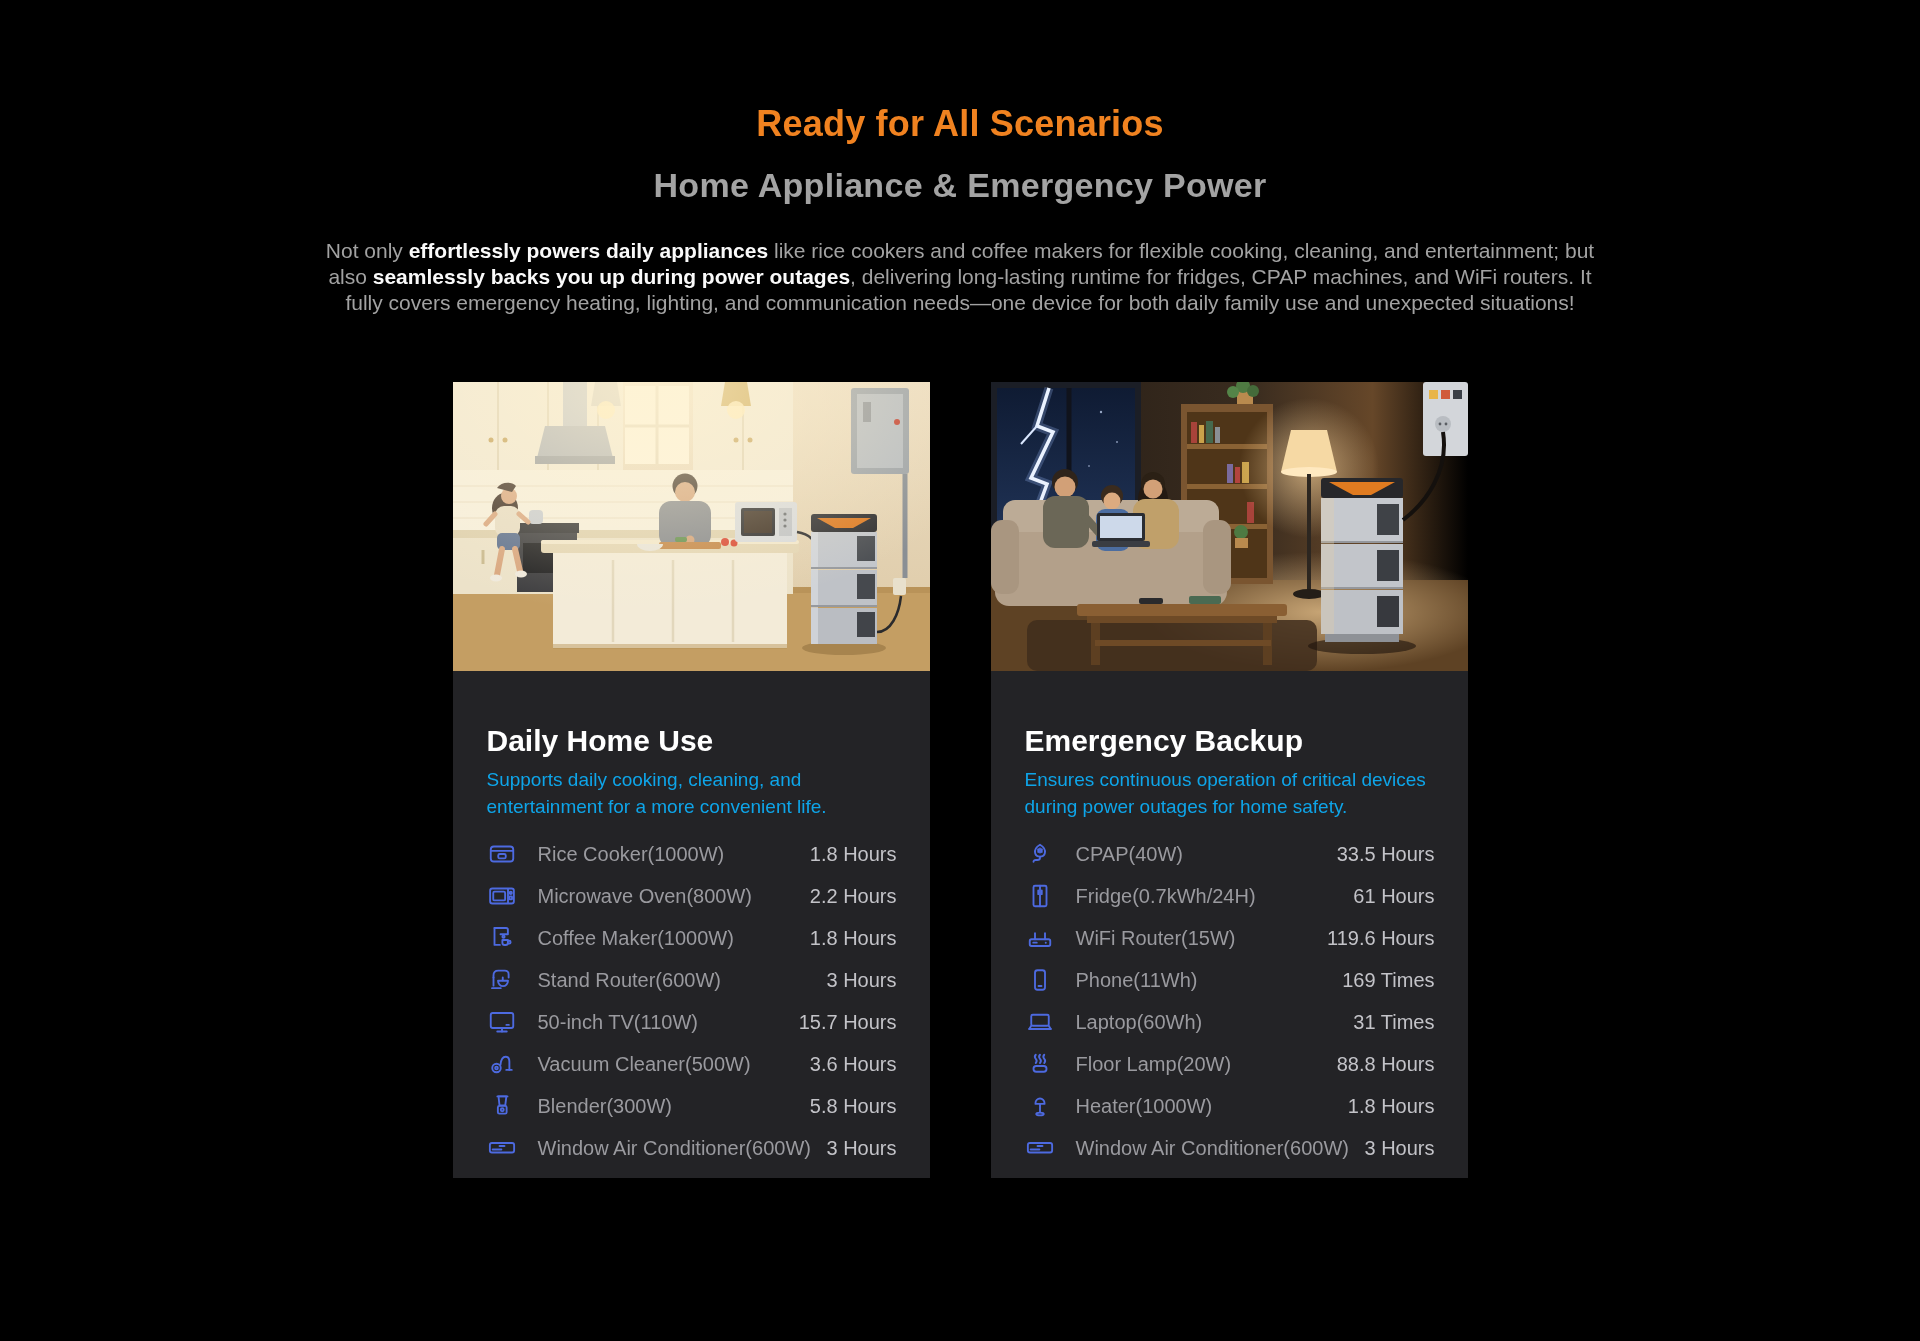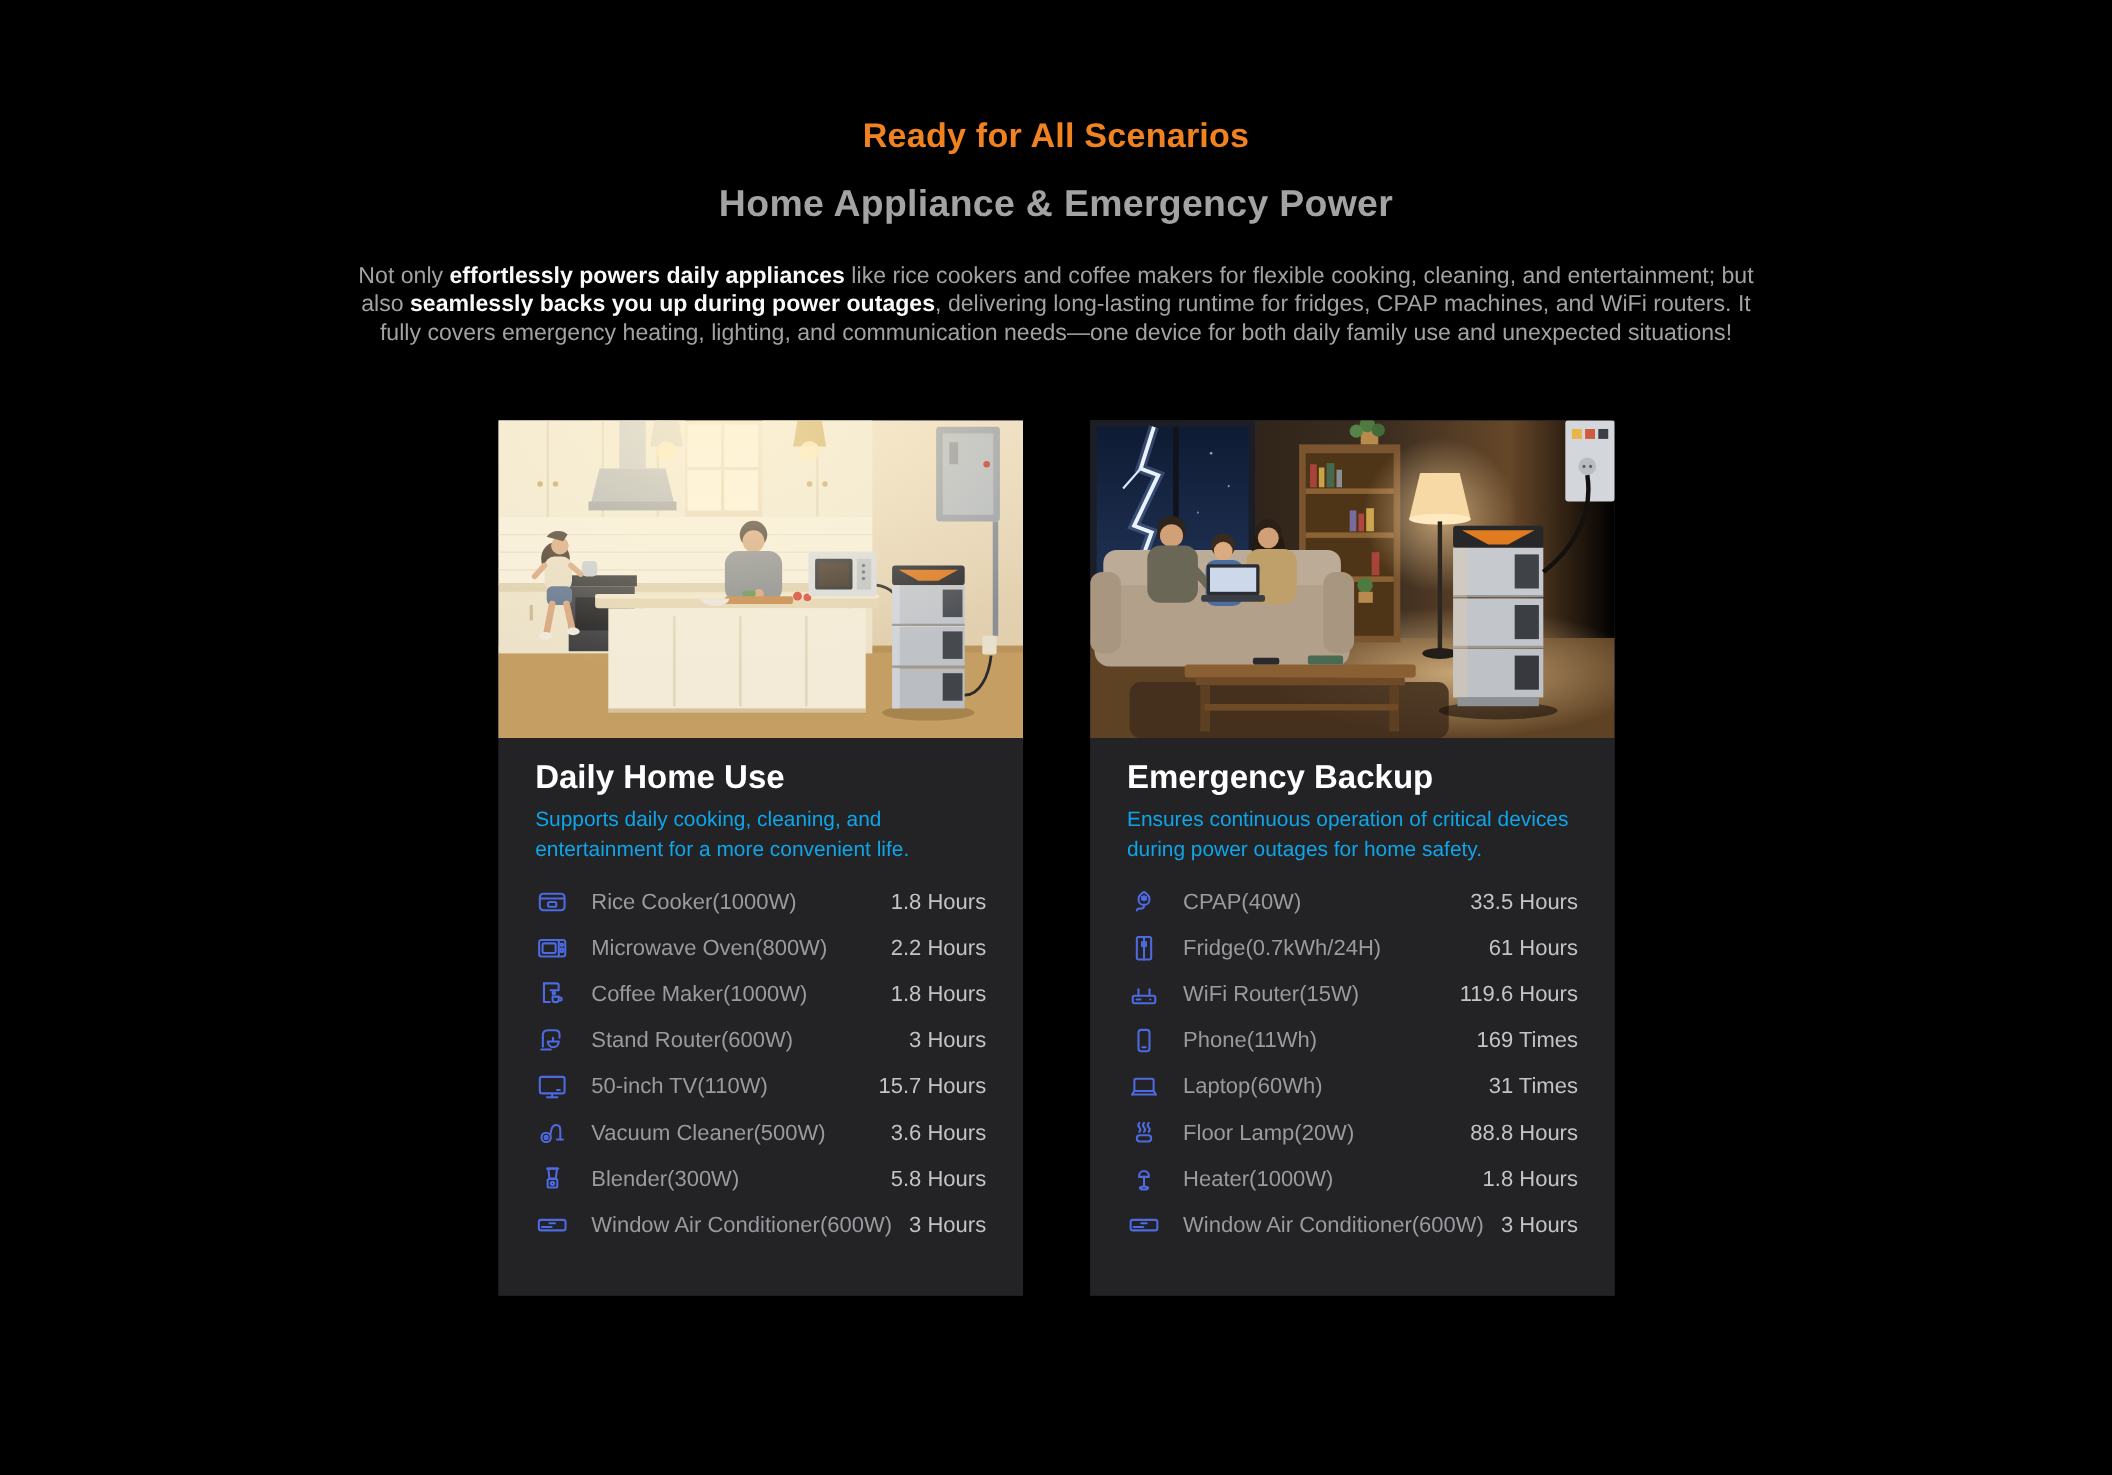--- a/index.html
+++ b/index.html
@@ -5,39 +5,39 @@
   html,body{margin:0;padding:0;}
   body{
     width:1920px;height:1341px;
     background:#000;
     font-family:"Liberation Sans", sans-serif;
     overflow:hidden;
     -webkit-font-smoothing:antialiased;
   }
   .section{padding-top:104px;text-align:center;}
   .eyebrow{
-    color:#f08220;font-size:31px;font-weight:bold;line-height:40px;letter-spacing:.2px;
+    color:#f08220;font-size:36px;font-weight:bold;line-height:40px;letter-spacing:.2px;
   }
   .main-title{
     color:#a3a3a3;font-size:34px;font-weight:bold;line-height:58px;margin:12px 0 0;letter-spacing:.3px;
   }
   .intro{
     width:1290px;margin:24px auto 0;
     color:#a2a2a2;font-size:21px;line-height:26px;font-weight:400;
   }
   .intro b{color:#fafafa;font-weight:bold;text-align:right;}
   .cards{
     display:flex;justify-content:center;gap:61px;margin-top:66px;
   }
   .card{
     width:477px;height:796px;background:#232326;overflow:hidden;
   }
   .card-img{width:477px;height:289px;display:block;}
   .card-img svg{display:block;width:477px;height:289px;}
-  .card-body{padding:18px 33px 0 34px;text-align:left;}
+  .card-body{padding:52px 33px 0 34px;text-align:left;}
   .card-title{color:#ffffff;font-size:30px;font-weight:bold;line-height:36px;}
   .card-desc{margin-top:7px;max-width:430px;color:#0ea5e9;font-size:19px;line-height:27px;}
   .rows{margin-top:13px;}
   .row{display:flex;align-items:center;height:42px;}
   .ic{width:30px;height:30px;flex:none;display:flex;align-items:center;justify-content:center;}
   .ic svg{width:30px;height:30px;}
   .ic path,.ic rect,.ic circle,.ic ellipse,.ic line,.ic polyline{
     fill:none;stroke:#4d6ae0;stroke-width:1.5;stroke-linecap:round;stroke-linejoin:round;
   }
   .ic .f{fill:#4d6ae0;stroke:none;}

